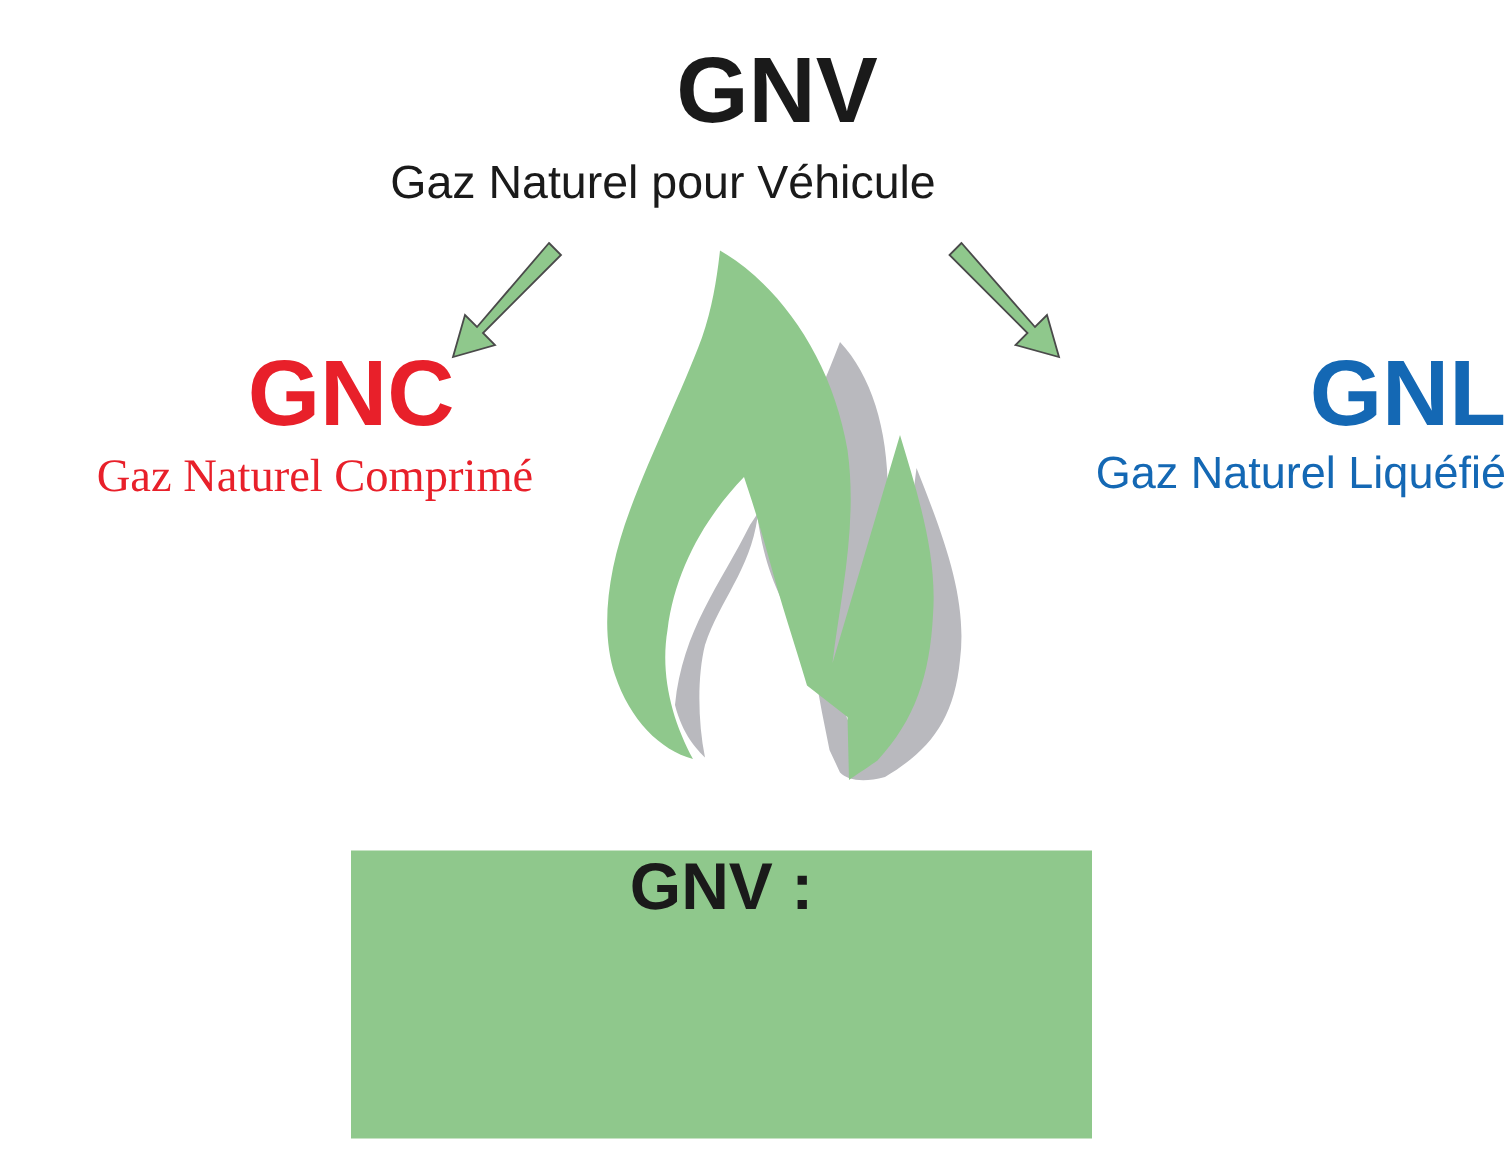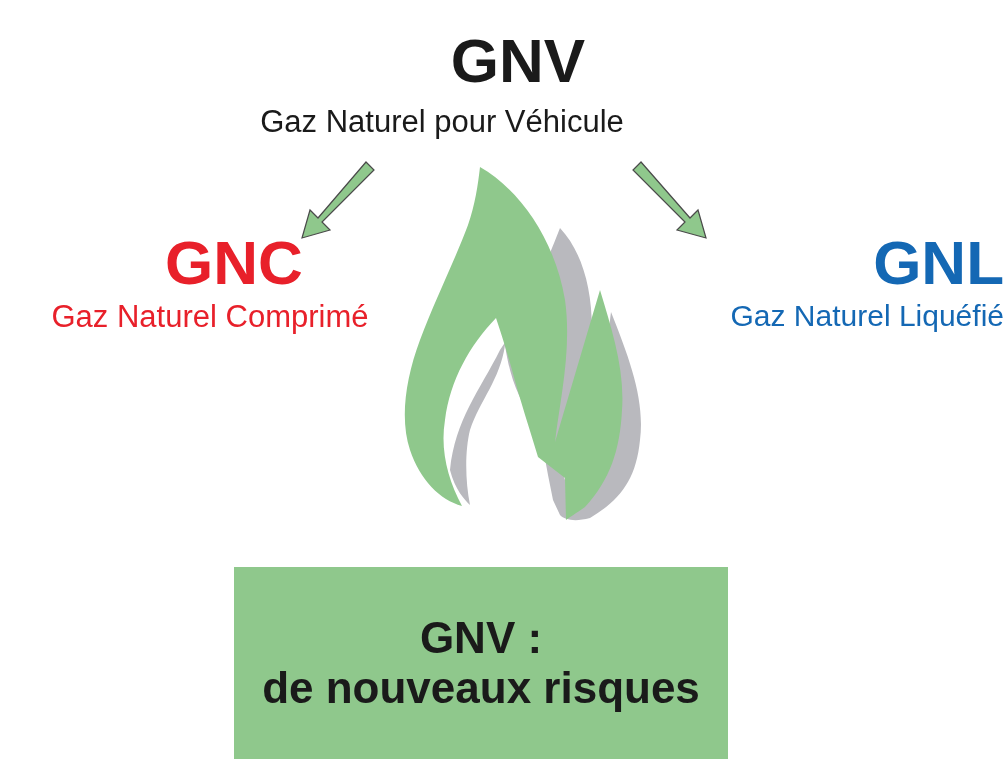--- a/index.html
+++ b/index.html
@@ -8,21 +8,21 @@
     .abs { position: absolute; }
     .center { text-align: center; }
     #gnv-title { left: 16px; width: 1004px; top: 30px; font-size: 62px; font-weight: bold; color: #1a1a1a; line-height: 1; }
     #gnv-sub { left: 0; width: 884px; top: 106px; font-size: 31px; color: #1a1a1a; line-height: 1; }
     #gnc-title { left: 0; width: 420px; top: 232px; font-size: 62px; font-weight: bold; line-height: 1; }
     #gnc-sub { left: 0; width: 420px; top: 301px; font-size: 31px; line-height: 1; }
     #gnl-title { left: 600px; width: 404px; top: 232px; font-size: 62px; font-weight: bold; line-height: 1; text-align: right; }
     #gnl-sub { left: 600px; width: 404px; top: 301px; font-size: 30px; line-height: 1; text-align: right; }
     #flame { left: 0; top: 0; }
     #banner { left: 234px; top: 567px; width: 494px; height: 192px;
-              display: flex; flex-direction: column; justify-content: center; align-items: center; }
+              display: flex; flex-direction: column; justify-content: flex-start; align-items: center; }
     .banner-line { font-size: 44px; font-weight: bold; color: #1a1a1a; line-height: 50px; text-align: center; }
   </style>
 </head>
 <body>
 
 <div class="abs center" id="gnv-title">GNV</div>
 <div class="abs center" id="gnv-sub">Gaz Naturel pour Véhicule</div>
 
 <svg class="abs" id="flame" width="1004" height="784" viewBox="0 0 1004 784">
 
@@ -49,21 +49,20 @@
              L 600 290 C 612 330, 625 370, 622 410 C 620 450, 610 480, 585 507
              C 578 512, 570 517, 566 520 L 565 478 L 538 457
              C 530 430, 520 400, 512 370 C 505 345, 500 330, 496 318
              C 470 345, 450 380, 445 420 C 440 450, 448 480, 462 506
              C 440 500, 420 480, 410 450 C 400 420, 405 380, 420 340
              C 435 300, 455 260, 468 225 C 475 205, 478 185, 480 167 Z"></path>
   </g>
 </svg>
 
 <div class="abs center" id="gnc-title" style="color:#e8202a;padding-left:24px;">GNC</div>
-<div class="abs center" id="gnc-sub" style="color:#e8202a;">Gaz Naturel Comprimé</div>
+<div class="abs center" id="gnc-sub" style="color:#e8202a;font-family:Liberation Serif, serif;">Gaz Naturel Comprimé</div>
 
 <div class="abs center" id="gnl-title" style="color:#1468b4;">GNL</div>
 <div class="abs center" id="gnl-sub" style="color:#1468b4;">Gaz Naturel Liquéfié</div>
 
 <div class="abs" id="banner" style="background:#8fc88c;">
   <div class="banner-line">GNV :</div>
-  <div class="banner-line">de nouveaux risques</div>
 </div>
 
 </body></html>

